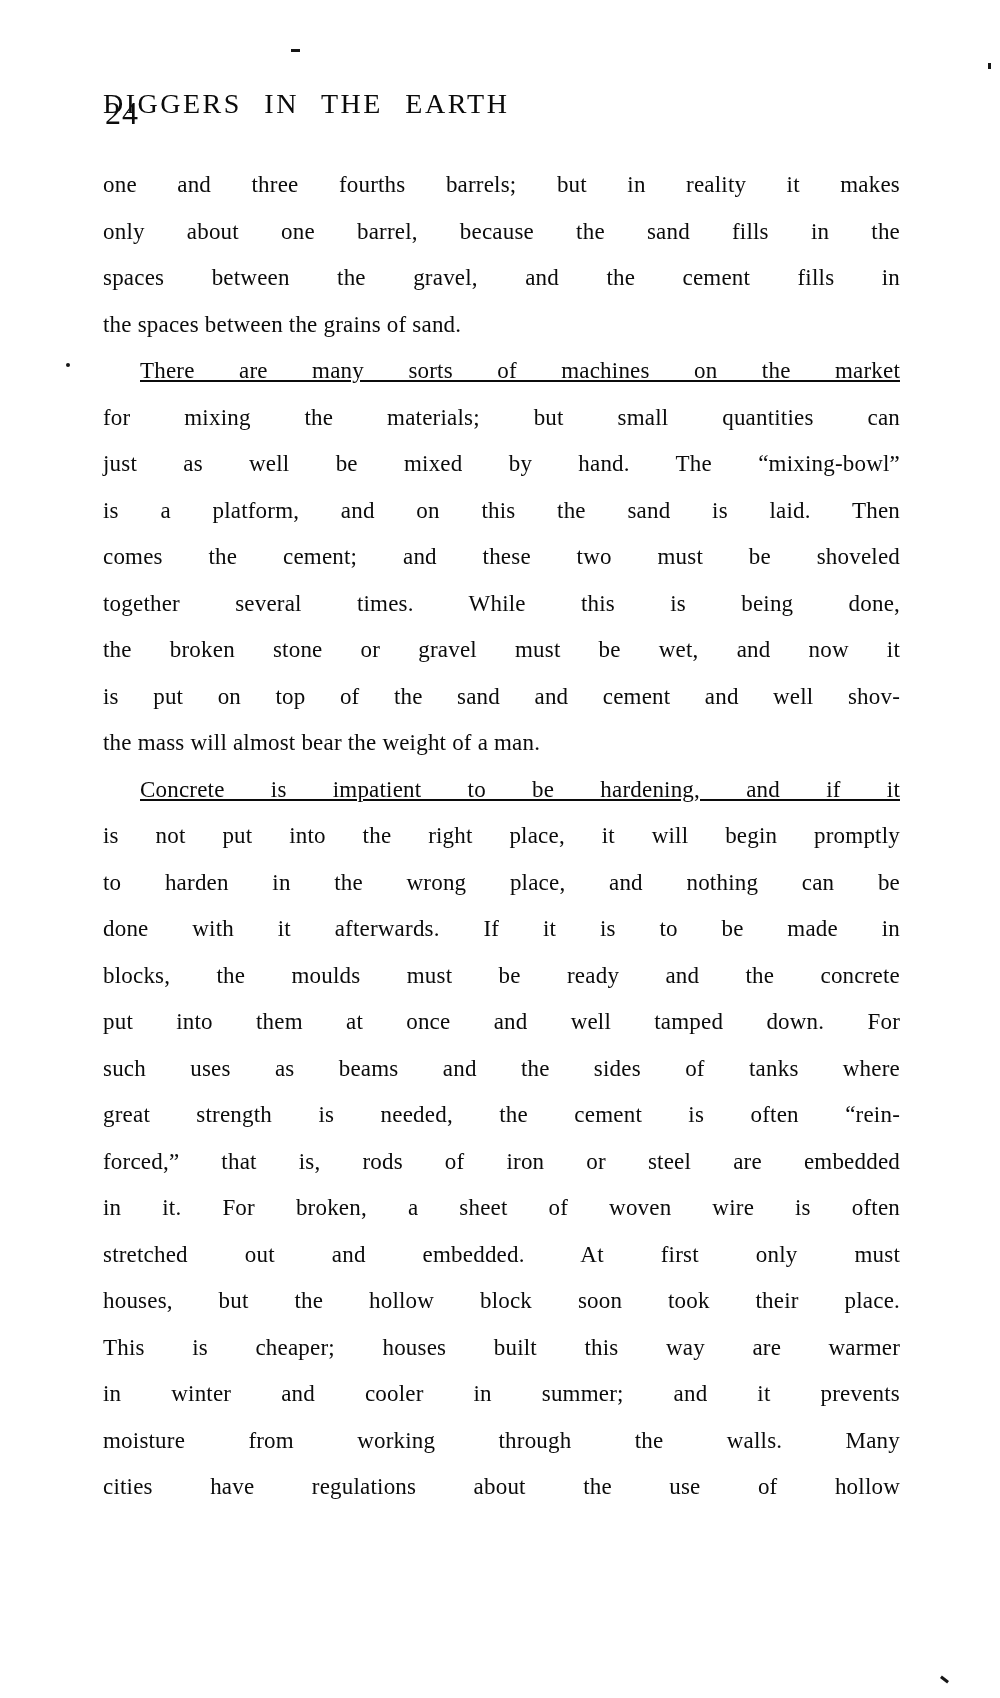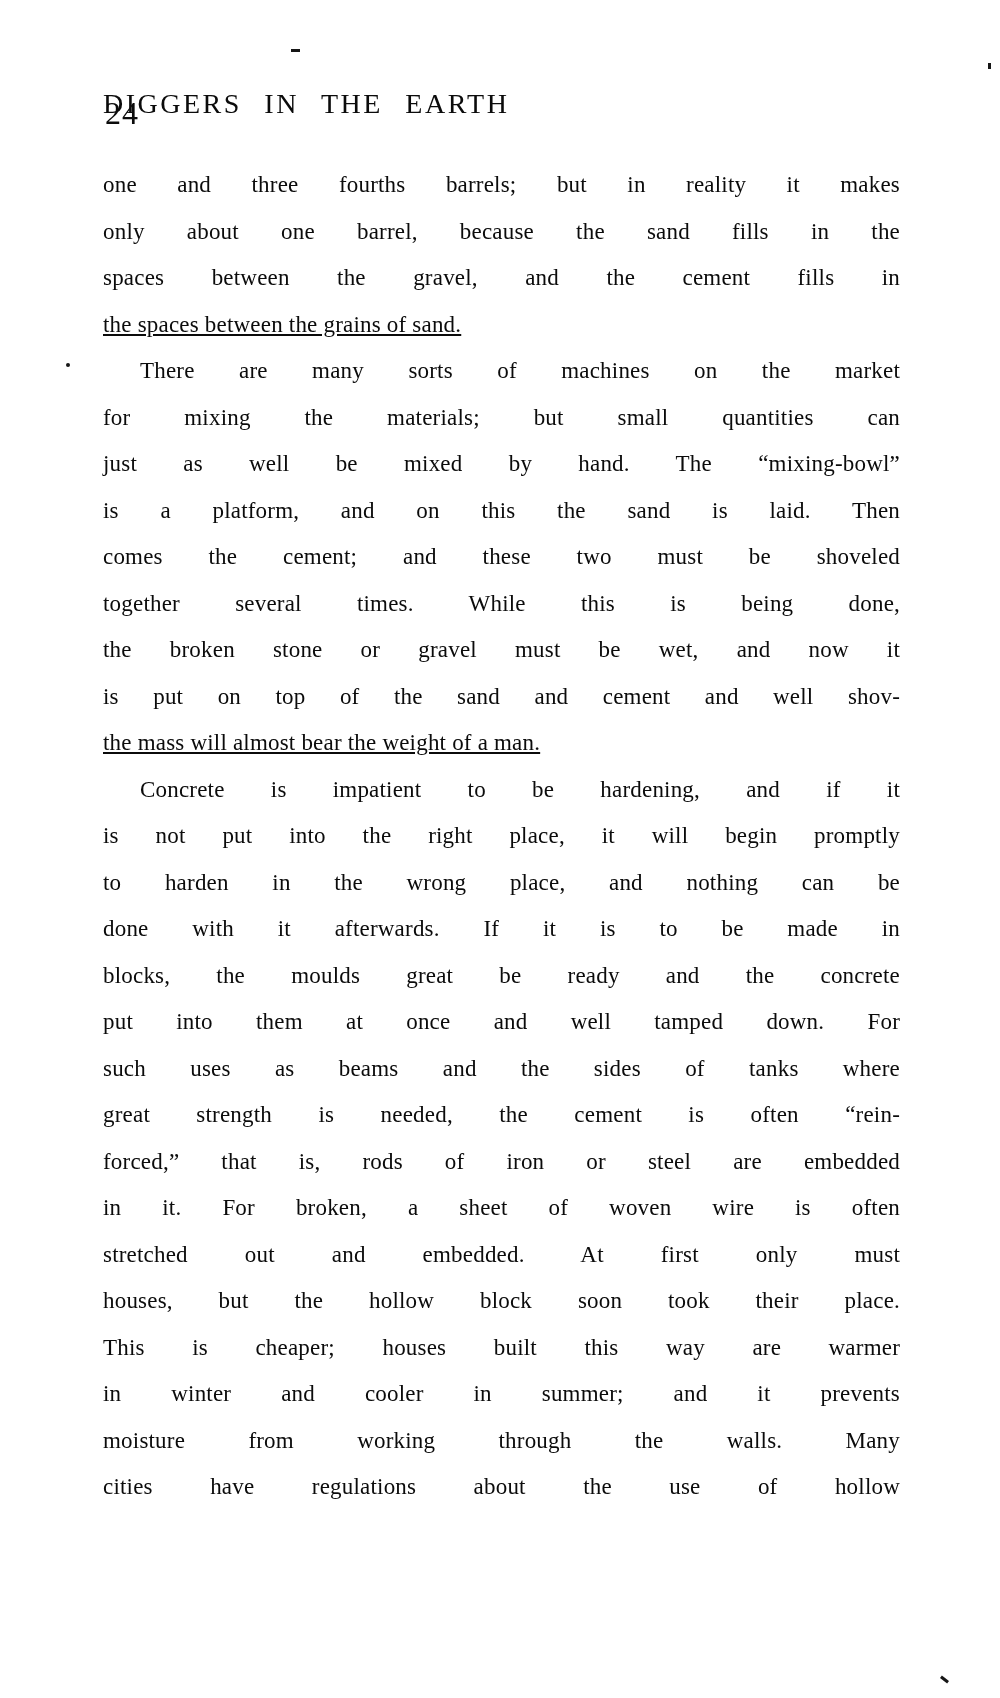--- a/index.html
+++ b/index.html
@@ -51,24 +51,24 @@
     font-size: 23px;
     line-height: 46.5px;
     letter-spacing: 0.2px;
   }
   .line {
     text-align: justify;
     text-align-last: justify;
   }
   .line.end {
     text-align-last: left;
-    text-decoration: underline;
   }
   .line.indent {
     text-indent: 37px;
+    text-decoration: underline;
   }
   
   .speck {
     position: absolute;
     background: #161616;
   }
   .speck-dash-top    { left: 291px; top: 49px;  width: 9px; height: 3px; }
   .speck-top-right   { left: 988px; top: 63px;  width: 3px; height: 6px; }
   .speck-left-margin { left: 66px;  top: 363px; width: 4px; height: 4px; border-radius: 50%; }
   .speck-bottom-right{ left: 940px; top: 1678px; width: 9px; height: 3px; transform: rotate(38deg); }
@@ -95,21 +95,21 @@
       <div class="line">is a platform, and on this the sand is laid.  Then</div>
       <div class="line">comes the cement; and these two must be shoveled</div>
       <div class="line">together several times.  While this is being done,</div>
       <div class="line">the broken stone or gravel must be wet, and now it</div>
       <div class="line">is put on top of the sand and cement and well shov-</div>
       <div class="line end">the mass will almost bear the weight of a man.</div>
       <div class="line indent">Concrete is impatient to be hardening, and if it</div>
       <div class="line">is not put into the right place, it will begin promptly</div>
       <div class="line">to harden in the wrong place, and nothing can be</div>
       <div class="line">done with it afterwards.  If it is to be made in</div>
-      <div class="line">blocks, the moulds great be ready and the concrete</div>
+      <div class="line">blocks, the moulds must be ready and the concrete</div>
       <div class="line">put into them at once and well tamped down.  For</div>
       <div class="line">such uses as beams and the sides of tanks where</div>
       <div class="line">great strength is needed, the cement is often “rein-</div>
       <div class="line">forced,” that is, rods of iron or steel are embedded</div>
       <div class="line">in it.  For broken, a sheet of woven wire is often</div>
       <div class="line">stretched out and embedded.  At first only must</div>
       <div class="line">houses, but the hollow block soon took their place.</div>
       <div class="line">This is cheaper; houses built this way are warmer</div>
       <div class="line">in winter and cooler in summer; and it prevents</div>
       <div class="line">moisture from working through the walls.  Many</div>

